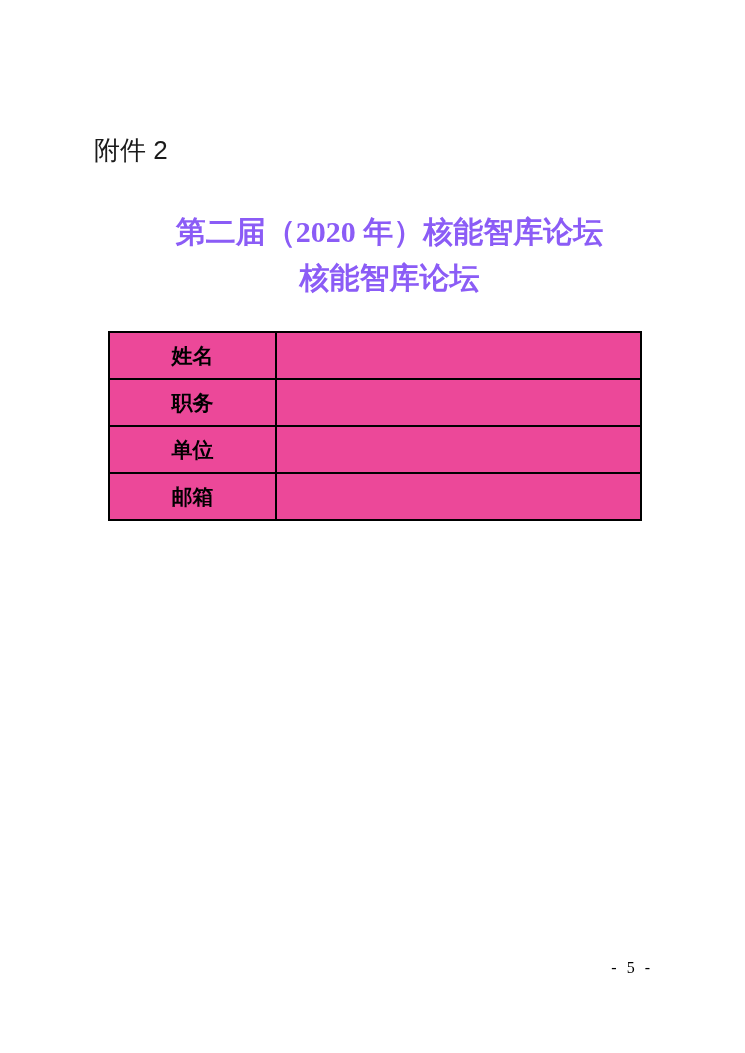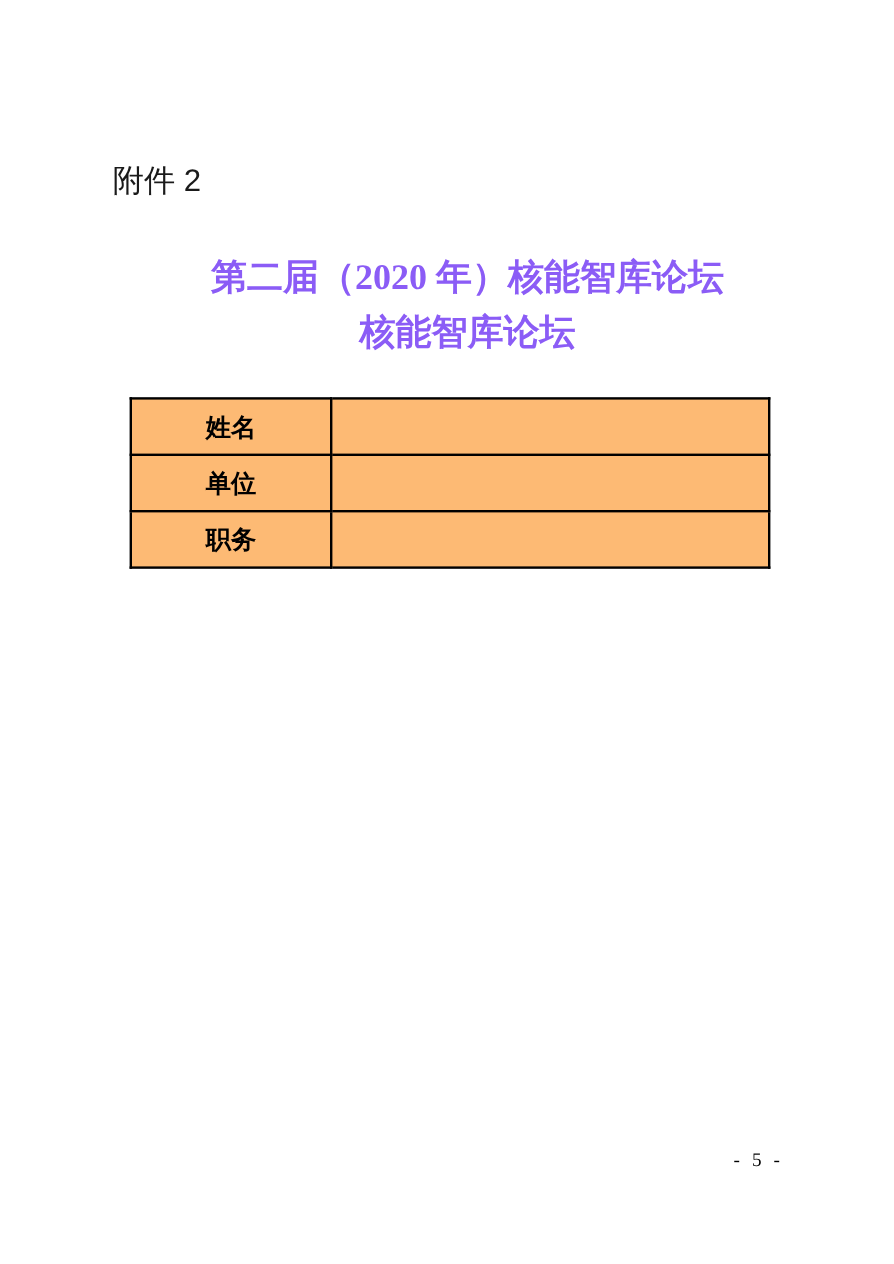--- a/index.html
+++ b/index.html
@@ -42,21 +42,21 @@
     left: 108px;
     top: 331px;
     width: 532px;
     border-collapse: collapse;
     table-layout: fixed;
   }
   .form-table td {
     border: 2px solid #000000;
     height: 45px;
     padding: 0;
-    background: #fdba74;
+    background: #ec4899;
   }
   .form-table td.label-cell {
     text-align: center;
     vertical-align: middle;
     font-family: "Liberation Sans", "DejaVu Sans", sans-serif;
     font-weight: bold;
     font-size: 21px;
     color: #000000;
   }
   .form-table td.value-cell {
@@ -91,25 +91,29 @@
     <colgroup>
       <col class="col-label">
       <col class="col-value">
     </colgroup>
     <tbody>
       <tr>
         <td class="label-cell">姓名</td>
         <td class="value-cell"></td>
       </tr>
       <tr>
+        <td class="label-cell">职务</td>
+        <td class="value-cell"></td>
+      </tr>
+      <tr>
         <td class="label-cell">单位</td>
         <td class="value-cell"></td>
       </tr>
       <tr>
-        <td class="label-cell">职务</td>
+        <td class="label-cell">邮箱</td>
         <td class="value-cell"></td>
       </tr>
     </tbody>
   </table>
 
   <div class="page-number">- 5 -</div>
 
 </div>
 
 </body></html>

